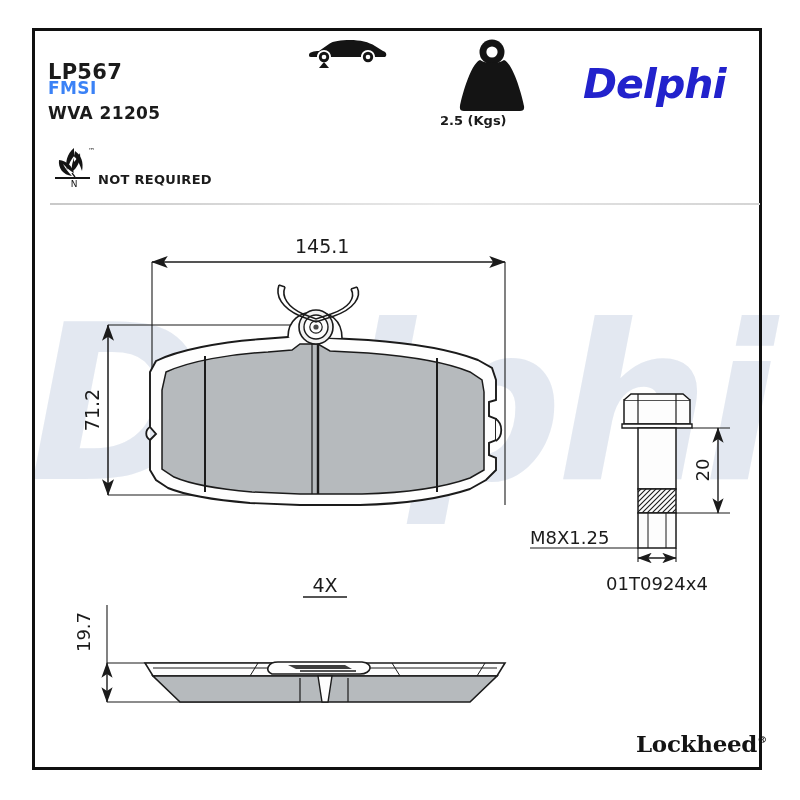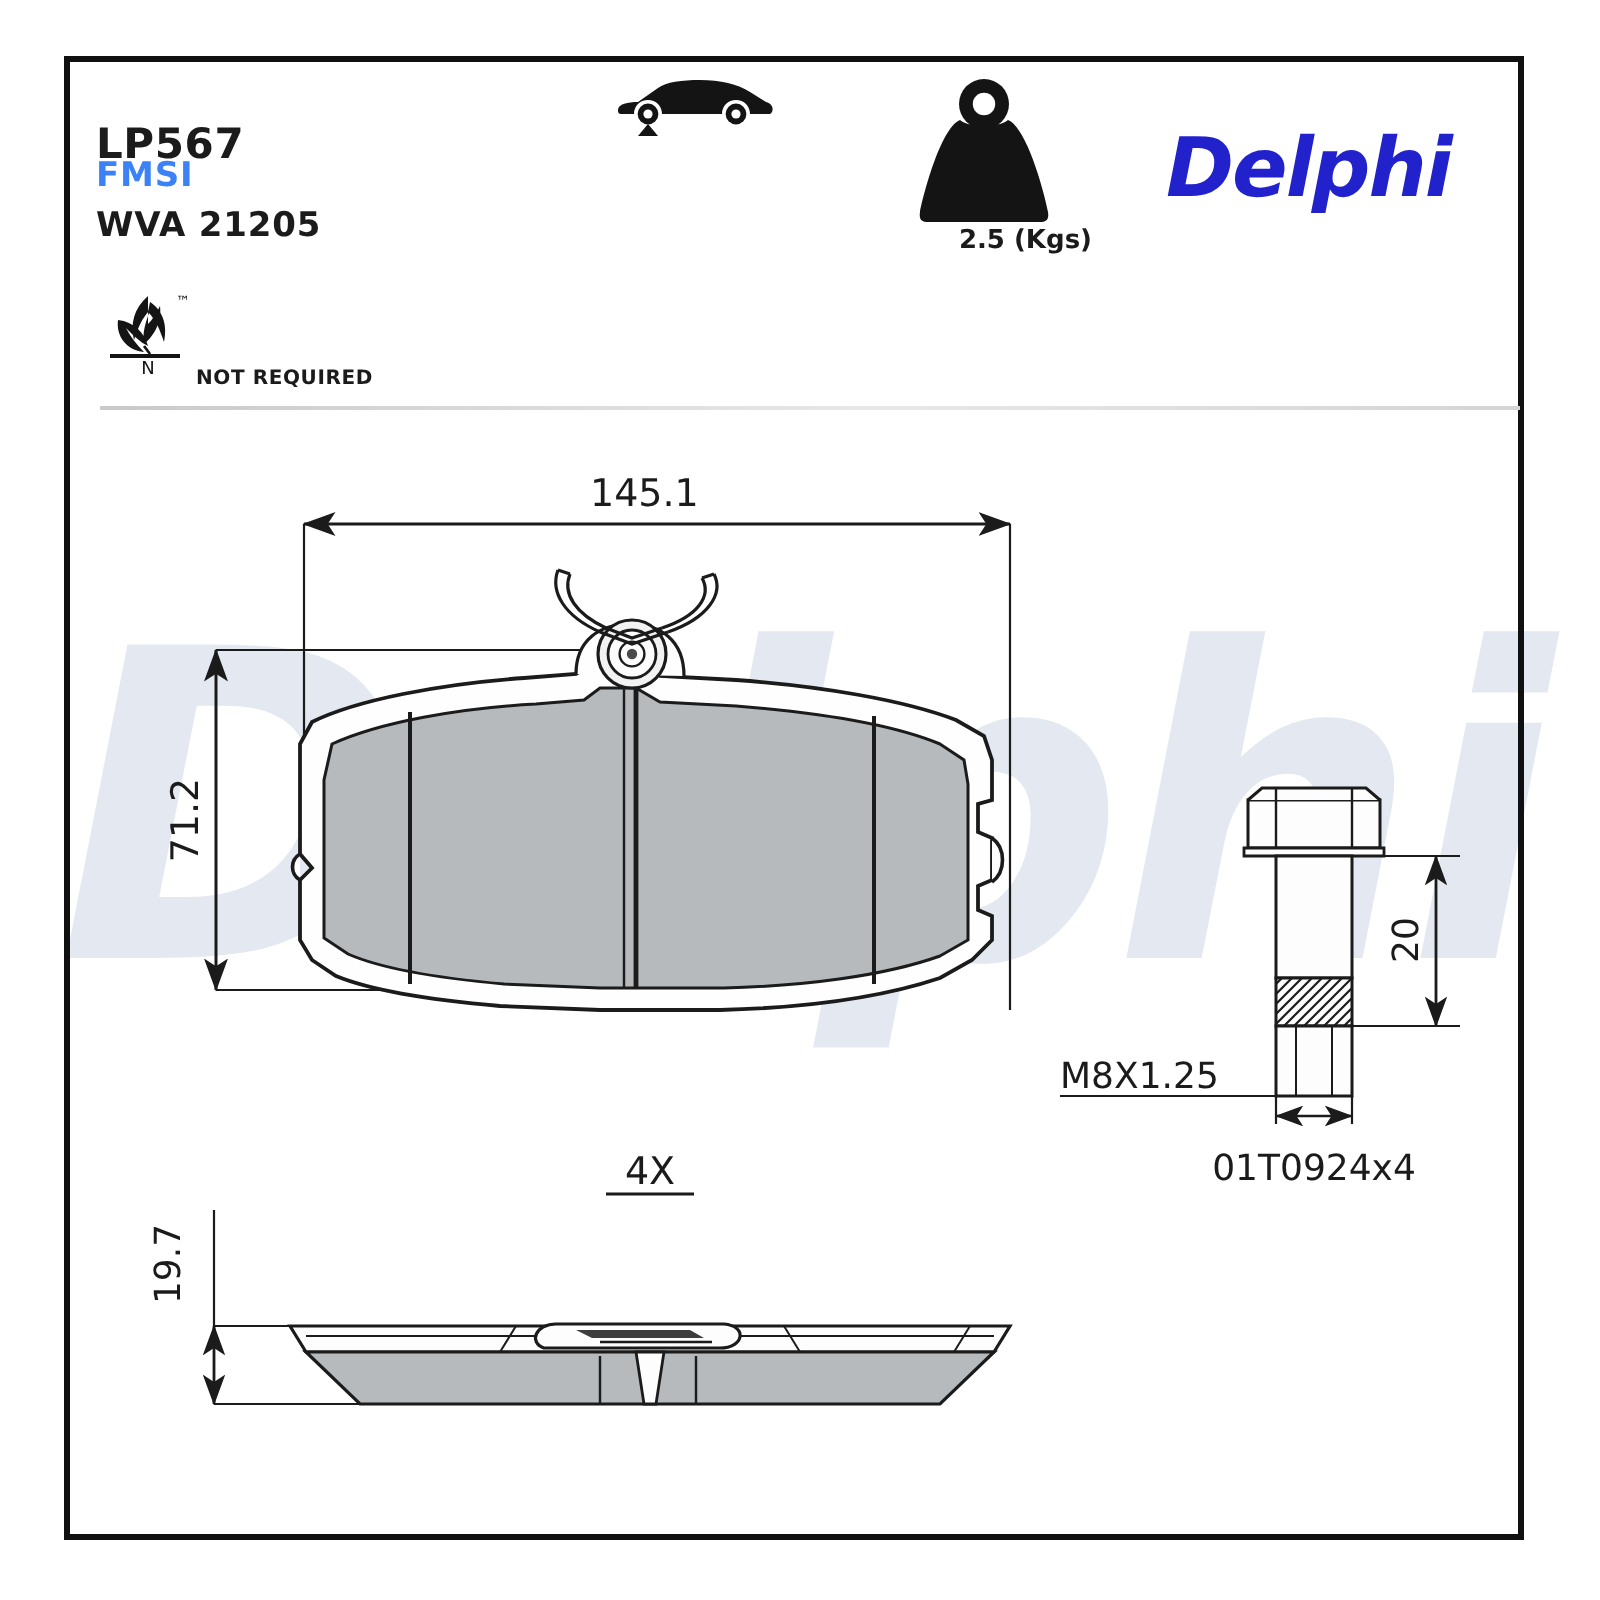--- a/index.html
+++ b/index.html
@@ -20,25 +20,25 @@
              text-align:center;user-select:none;white-space:nowrap;
              opacity:.85;}
 
   
   .hdr-code{position:absolute;left:48px;top:44px;font-size:21px;font-weight:700;
             color:#1b1b1b;letter-spacing:.3px;margin-top:16px;}
   .hdr-fmsi{position:absolute;left:48px;top:78px;font-size:17px;font-weight:700;color:#3b82f6;letter-spacing:.4px;}
   .hdr-wva{position:absolute;left:48px;top:103px;font-size:17px;font-weight:700;color:#1b1b1b;letter-spacing:.4px;}
 
   .eco{position:absolute;left:54px;top:144px;width:40px;height:44px;}
-  .eco-txt{position:absolute;left:98px;top:184px;font-size:10px;font-weight:700;color:#1b1b1b;letter-spacing:.3px;}
+  .eco-txt{position:absolute;left:98px;top:172px;font-size:13px;font-weight:700;color:#1b1b1b;letter-spacing:.3px;}
 
   .car{position:absolute;left:305px;top:36px;width:84px;height:32px;}
   .weight{position:absolute;left:455px;top:38px;width:74px;height:76px;}
-  .weight-lbl{position:absolute;left:440px;top:113px;width:106px;text-align:right;
+  .weight-lbl{position:absolute;left:440px;top:113px;width:106px;text-align:left;
               font-size:13px;font-weight:700;color:#1b1b1b;}
 
   .delphi{position:absolute;left:583px;top:60px;font-size:41px;font-weight:700;
           font-style:italic;color:#2222cc;letter-spacing:-1px;
           font-family:"DejaVu Sans","Liberation Sans",sans-serif;}
 
   .sep{position:absolute;left:50px;top:203px;width:710px;height:2px;
        background:linear-gradient(to right,#c9c9c9,#e8e8e8 55%,#d4d4d4);}
 
   
@@ -225,14 +225,15 @@
       <path d="M278 662 C268 662 264 671 272 674 L360 674 C372 674 374 663 362 662 Z" fill="#fdfdfd" stroke="#1b1b1b" stroke-width="1.6"></path>
       <path d="M288 665 L345 665 L352 669 L296 669 Z" fill="#1b1b1b" opacity=".85"></path>
       <path d="M300 671 L356 671" stroke="#1b1b1b" stroke-width="1.3"></path>
 
       <line x1="258" y1="663" x2="250" y2="676" stroke="#1b1b1b" stroke-width="1"></line>
       <line x1="392" y1="663" x2="400" y2="676" stroke="#1b1b1b" stroke-width="1"></line>
       <line x1="485" y1="663" x2="477" y2="676" stroke="#1b1b1b" stroke-width="1"></line>
     </g>
   </svg>
 
+  <div class="lockheed"><span>Lockheed</span><sup>®</sup></div>
 
 </div>
 
 </body></html>

